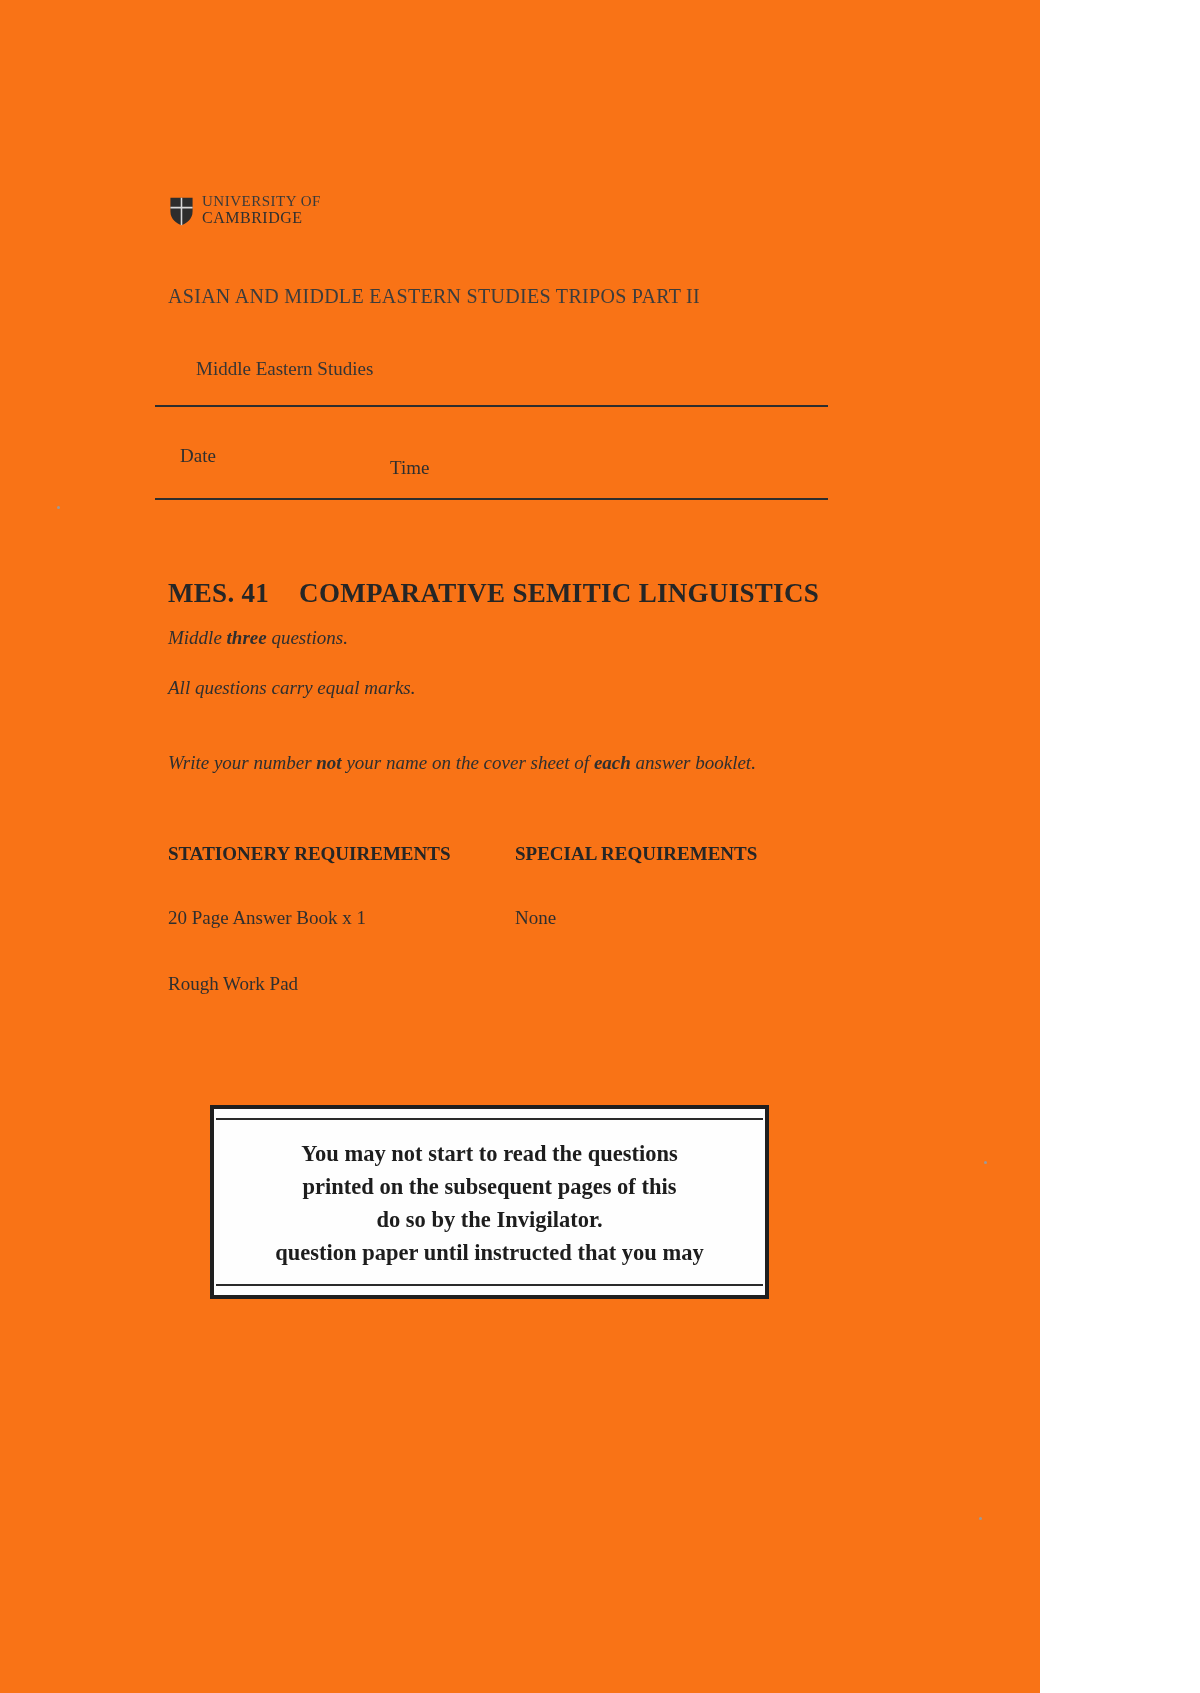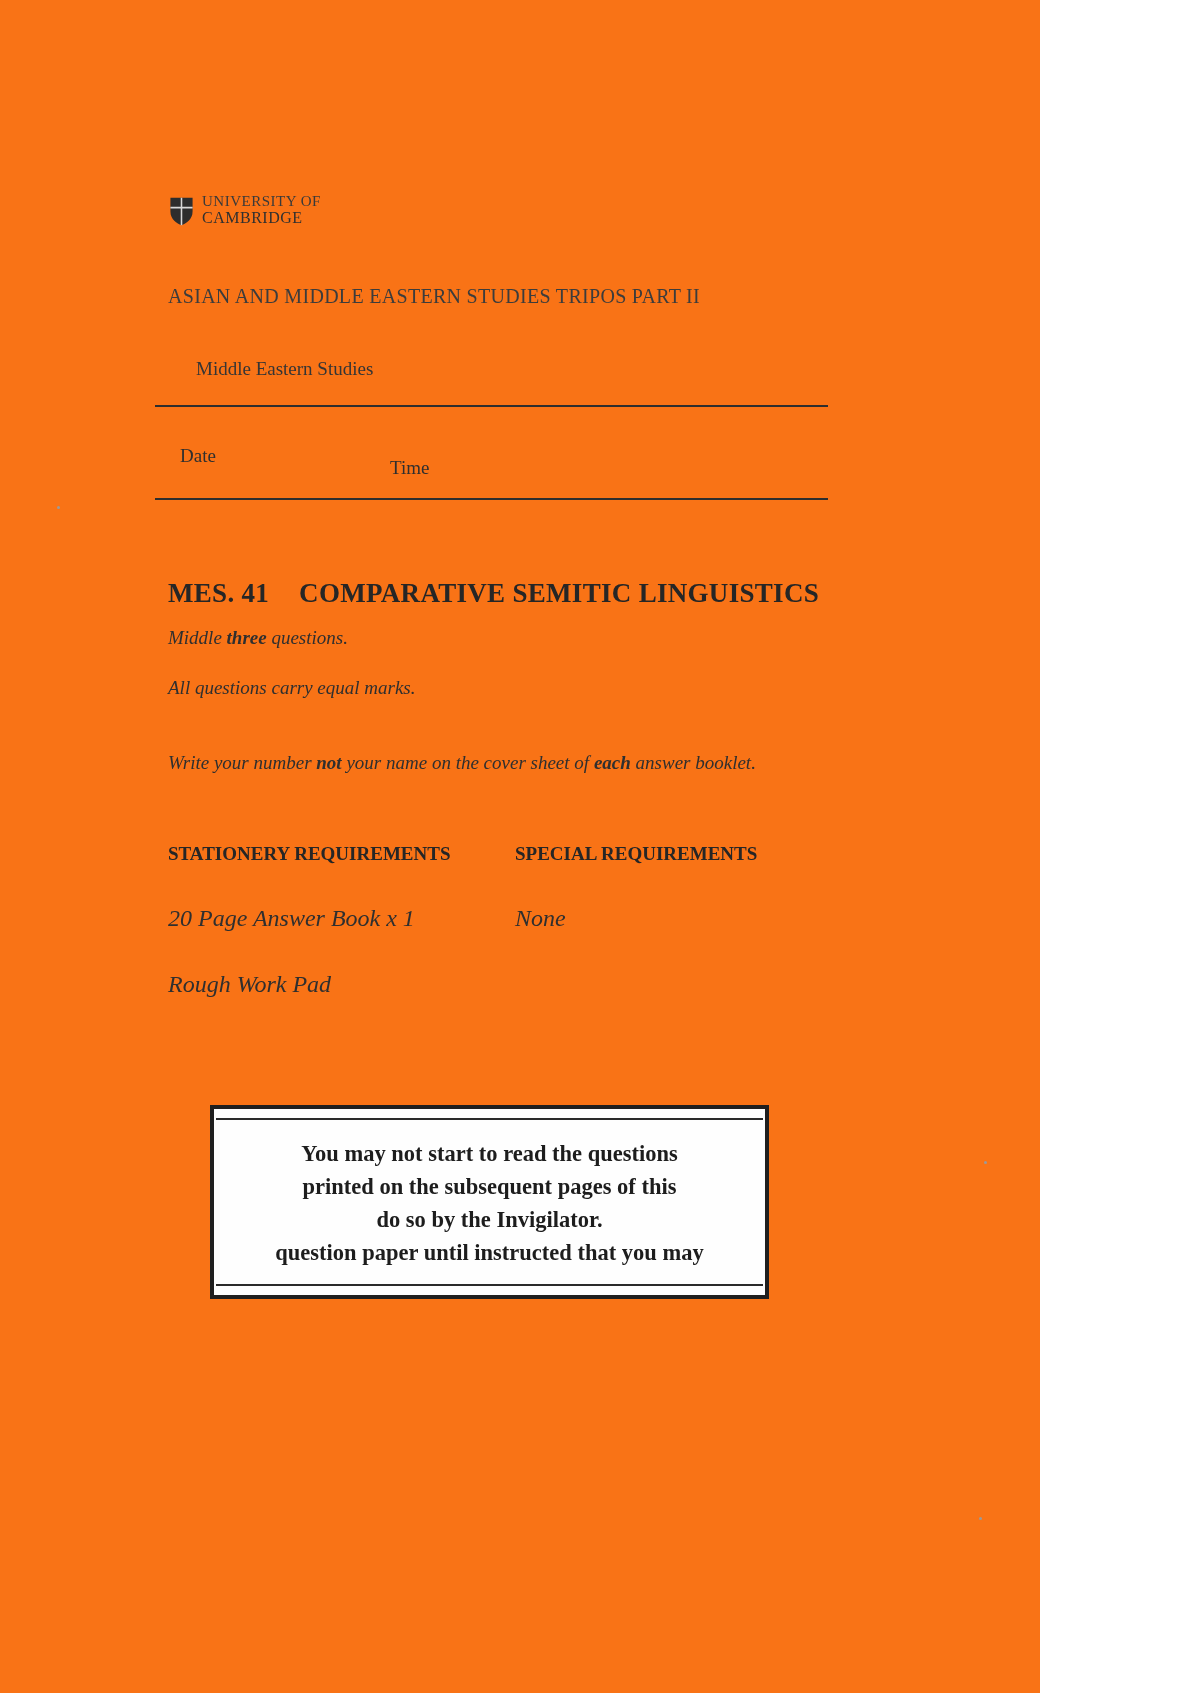--- a/index.html
+++ b/index.html
@@ -109,22 +109,21 @@
   .req-col { position: absolute; top: 0; }
   .req-col-stationery { left: 0; width: 340px; }
   .req-col-special { left: 347px; width: 320px; }
   .req-heading {
     font-size: 19px;
     font-weight: bold;
     color: #262626;
     margin-bottom: 3px;
   }
   .req-item {
-    font-size: 24px;
-    font-style: italic;
+    font-size: 19px;
     color: #2f2f2f;
     line-height: 26px;
     margin-top: 40px;
   }
 
   
   .notice-box {
     position: absolute;
     left: 210px;
     top: 1105px;

